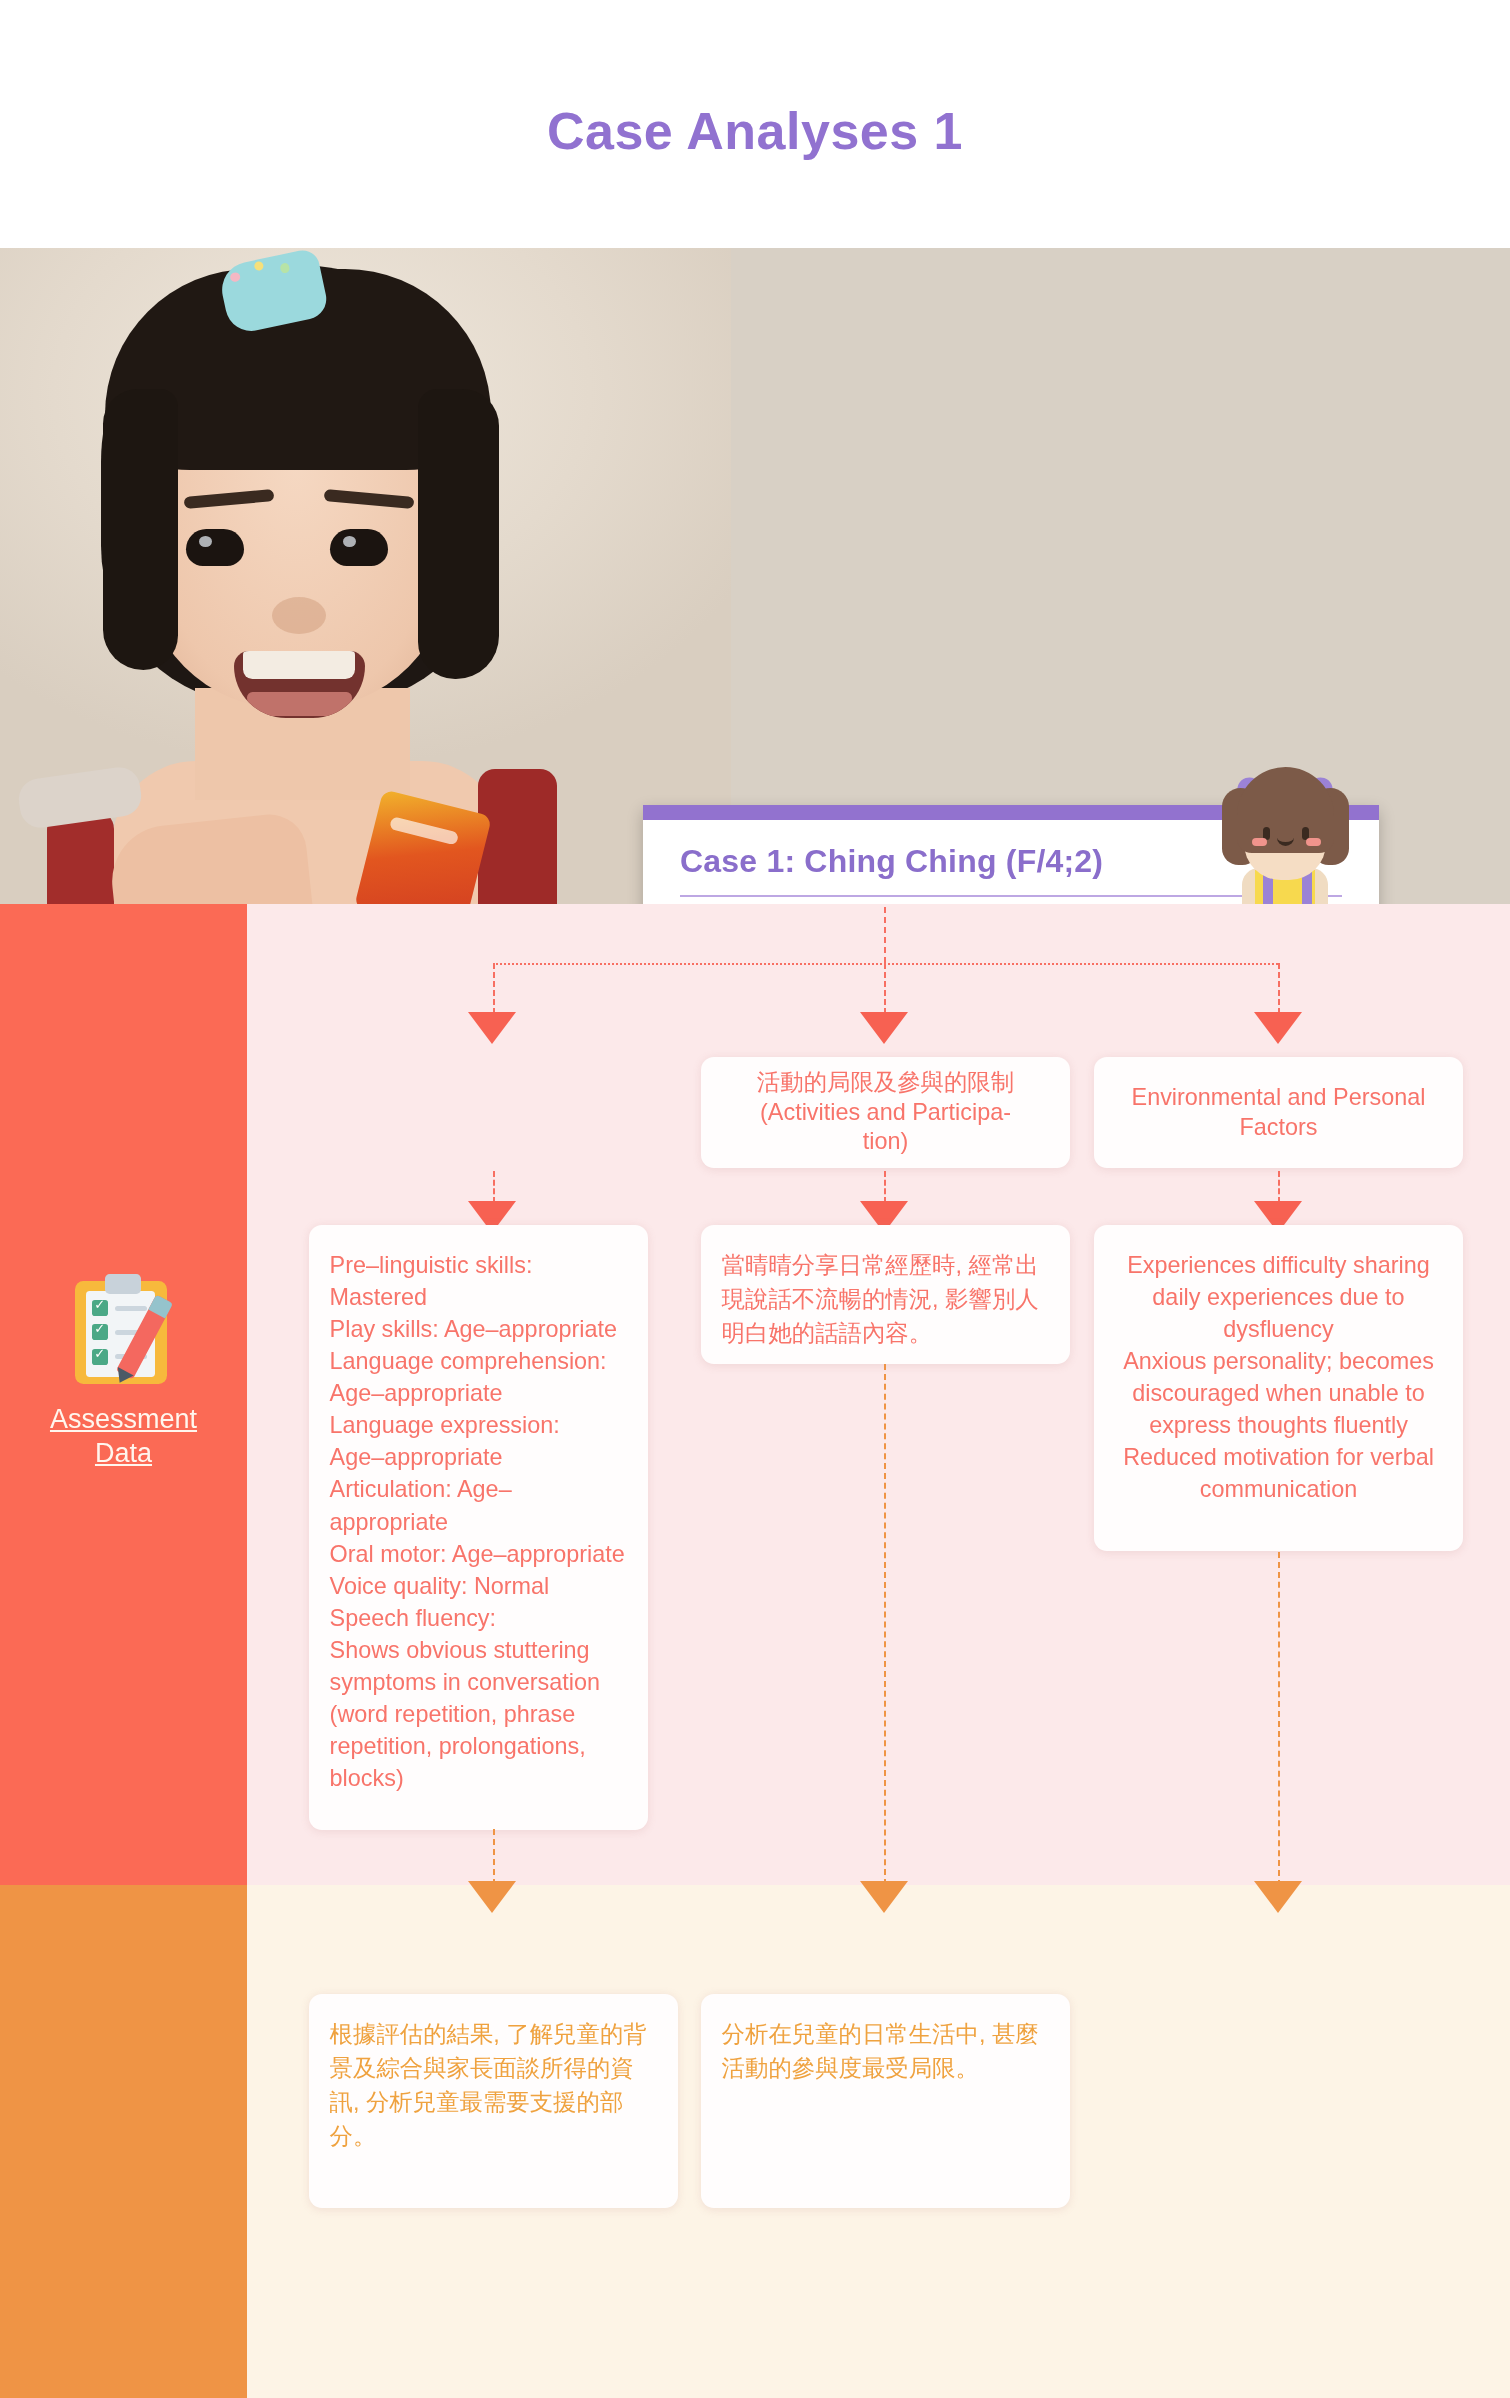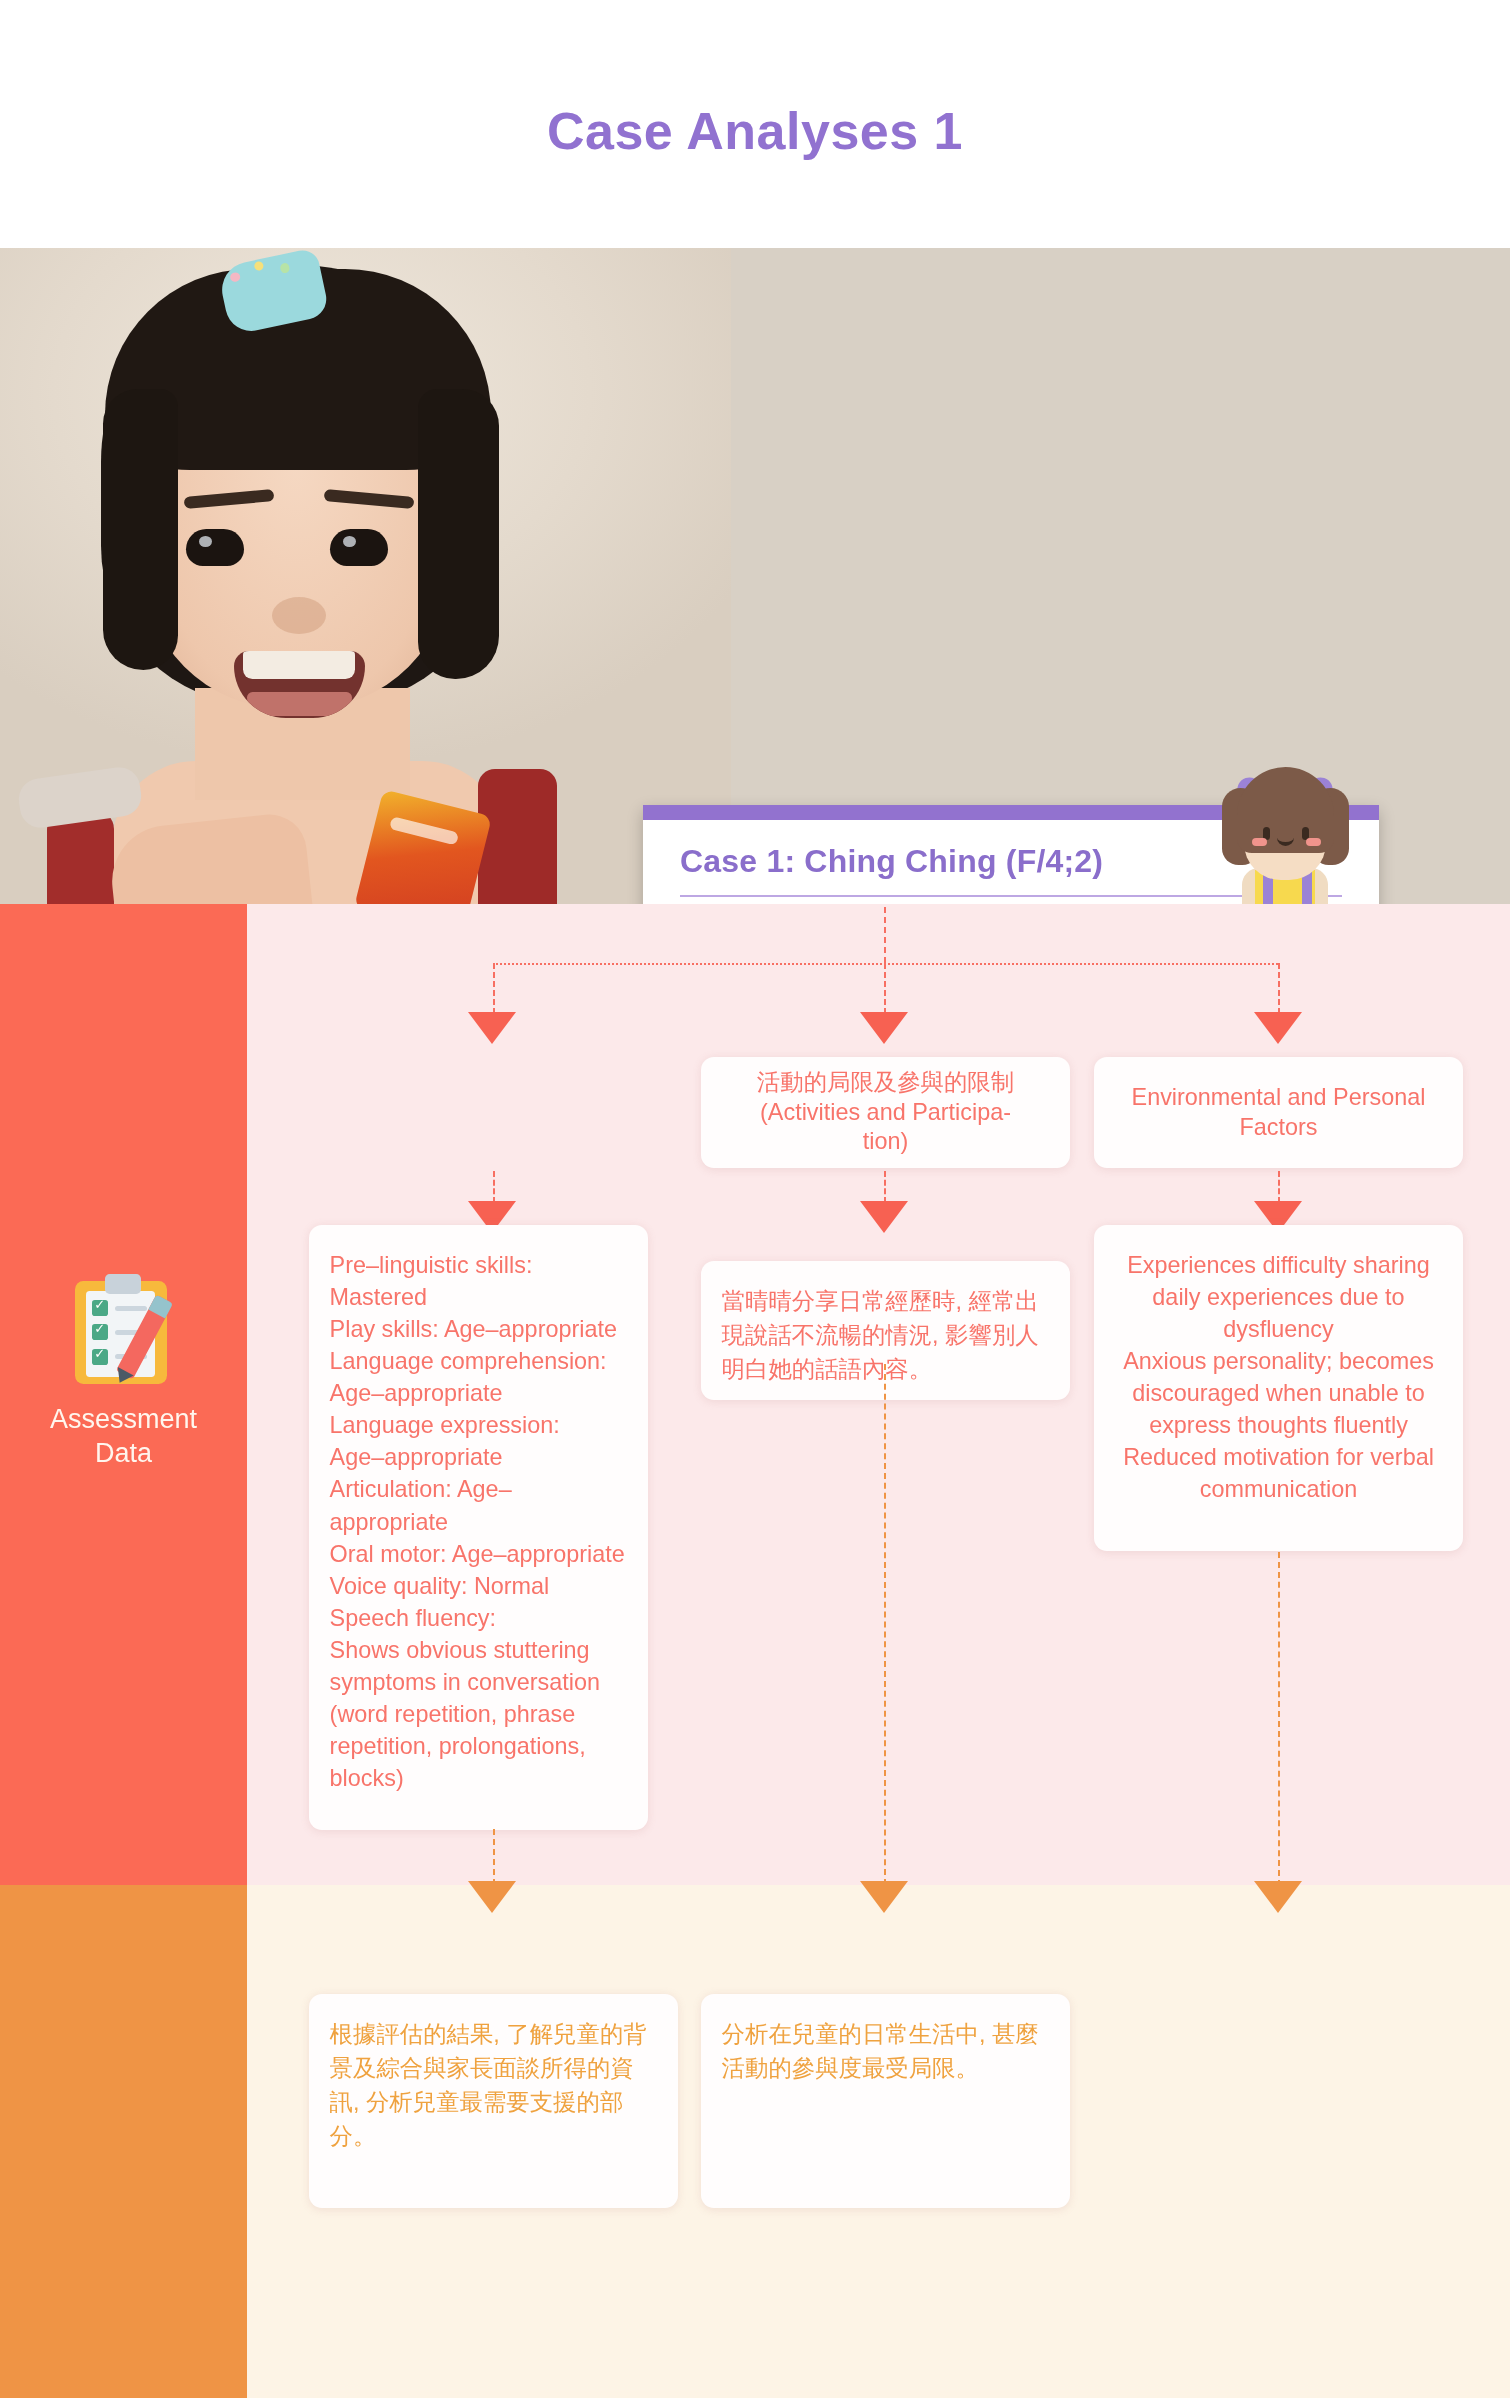--- a/index.html
+++ b/index.html
@@ -204,21 +204,21 @@
   .rail { position: absolute; left: 0; width: 247px; }
   .rail.assess { top: 904px; height: 981px; background: #fb6a55; }
   .rail.reason { top: 1885px; height: 513px; background: #ef9445; }
 
   .rail-inner {
     position: absolute; left: 0; width: 247px;
     display: flex; flex-direction: column; align-items: center;
   }
   .rail-label {
     margin-top: 13px; text-align: center; font-size: 27px; line-height: 1.25;
-    color: #fff6ee; font-weight: 400;
+    color: #fff6ee; font-weight: 400; text-decoration: underline;
   }
 
   
   .ico-clip { position: relative; width: 120px; height: 120px; }
   .ico-clip .board { position: absolute; left: 11.2px; top: 11.2px; width: 92px; height: 103px; background: #f7b93c; border-radius: 8.4px; }
   .ico-clip .paper { position: absolute; left: 22.5px; top: 20.6px; width: 69px; height: 86px; background: #f2f5f7; border-radius: 3.7px; }
   .ico-clip .tab { position: absolute; left: 41px; top: 3.7px; width: 36px; height: 20.6px; background: #c8d2da; border-radius: 4.7px; }
   .ico-clip .chk { position: absolute; left: 28px; width: 16px; height: 16px; background: #4aa886; border-radius: 2.8px; }
   .ico-clip .chk::after { content: "✓"; position: absolute; left: 2.8px; top: -2.8px; color: #fff; font-size: 13px; }
   .ico-clip .chk.a { top: 30px; } .ico-clip .chk.b { top: 54px; } .ico-clip .chk.c { top: 79px; }
@@ -420,21 +420,21 @@
 Articulation: Age–appropriate
 Oral motor: Age–appropriate
 Voice quality: Normal
 Speech fluency:
 Shows obvious stuttering
 symptoms in conversation
 (word repetition, phrase
 repetition, prolongations,
 blocks)</div>
   </div>
-  <div class="fbox" style="left:701px; top:1225px; width:369px; height:139px;margin-top:36px;">
+  <div class="fbox" style="left:701px; top:1225px; width:369px; height:139px;">
     <div class="body-t cjk">當晴晴分享日常經歷時, 經常出現說話不流暢的情況, 影響別人明白她的話語內容。</div>
   </div>
   <div class="fbox" style="left:1094px; top:1225px; width:369px; height:326px;">
     <div class="body-t" style="white-space:pre-line;text-align:center;">Experiences difficulty sharing daily experiences due to dysfluency
 Anxious personality; becomes discouraged when unable to express thoughts fluently
 Reduced motivation for verbal communication</div>
   </div>
 
   <div class="vdot gold" style="left:493px; top:1829px; height:56px;"></div>
   <div class="vdot gold" style="left:884px; top:1364px; height:521px;"></div>

